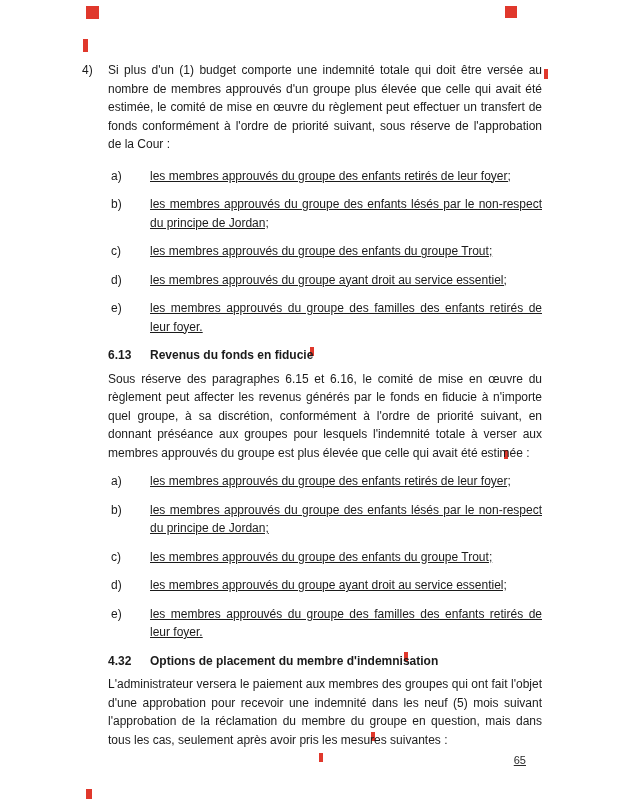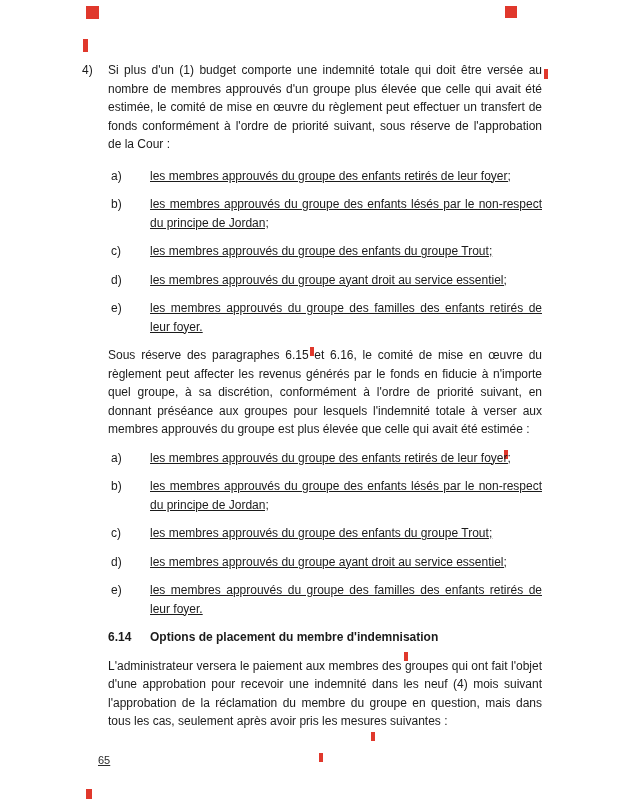--- a/index.html
+++ b/index.html
@@ -26,28 +26,28 @@
   .num-para .txt { width: 434px; text-align: justify; }
   
   .list { margin-left: 29px; }
   .li { display: flex; margin: 0 0 10px 0; }
   .li .lbl { flex: 0 0 39px; }
   .li .txt { width: 392px; text-align: justify; text-decoration: underline; }
   
   .heading { display: flex; font-weight: bold; margin: 6px 0 5px 26px; }
   .heading .num { flex: 0 0 42px; }
   
-  .spara { margin: 10px 0 10px 26px; width: 434px; text-align: justify; }
+  .spara { margin: 0 0 10px 26px; width: 434px; text-align: justify; }
   
   .footer {
     position: absolute;
-    left: 98px;
+    left: 66px;
     top: 751px;
     width: 460px;
-    text-align: left;
+    text-align: right;
     font-size: 11px;
     color: #2a2a2a;
     text-decoration: underline;
   }
   
   .red-mark { position: absolute; }
 </style>
 </head>
 <body>
 
@@ -89,20 +89,24 @@
       <div class="li">
         <span class="lbl">d)</span>
         <div class="txt">les membres approuvés du groupe ayant droit au service essentiel;</div>
       </div>
       <div class="li">
         <span class="lbl">e)</span>
         <div class="txt">les membres approuvés du groupe des familles des enfants retirés de leur foyer.</div>
       </div>
     </div>
 
+    <div class="heading">
+      <span class="num">6.13</span>
+      <span class="ttl">Revenus du fonds en fiducie</span>
+    </div>
 
     <div class="spara">Sous réserve des paragraphes 6.15 et 6.16, le comité de mise en œuvre du règlement peut affecter les revenus générés par le fonds en fiducie à n'importe quel groupe, à sa discrétion, conformément à l'ordre de priorité suivant, en donnant préséance aux groupes pour lesquels l'indemnité totale à verser aux membres approuvés du groupe est plus élevée que celle qui avait été estimée :</div>
 
     <div class="list">
       <div class="li">
         <span class="lbl">a)</span>
         <div class="txt">les membres approuvés du groupe des enfants retirés de leur foyer;</div>
       </div>
       <div class="li">
         <span class="lbl">b)</span>
@@ -116,23 +120,23 @@
         <span class="lbl">d)</span>
         <div class="txt">les membres approuvés du groupe ayant droit au service essentiel;</div>
       </div>
       <div class="li">
         <span class="lbl">e)</span>
         <div class="txt">les membres approuvés du groupe des familles des enfants retirés de leur foyer.</div>
       </div>
     </div>
 
     <div class="heading">
-      <span class="num">6.14</span>
+      <span class="num">4.32</span>
       <span class="ttl">Options de placement du membre d'indemnisation</span>
     </div>
 
-    <div class="spara">L'administrateur versera le paiement aux membres des groupes qui ont fait l'objet d'une approbation pour recevoir une indemnité dans les neuf (4) mois suivant l'approbation de la réclamation du membre du groupe en question, mais dans tous les cas, seulement après avoir pris les mesures suivantes :</div>
+    <div class="spara">L'administrateur versera le paiement aux membres des groupes qui ont fait l'objet d'une approbation pour recevoir une indemnité dans les neuf (5) mois suivant l'approbation de la réclamation du membre du groupe en question, mais dans tous les cas, seulement après avoir pris les mesures suivantes :</div>
 
   </div>
 
   <div class="footer">65</div>
 
 </div>
 
 </body></html>

